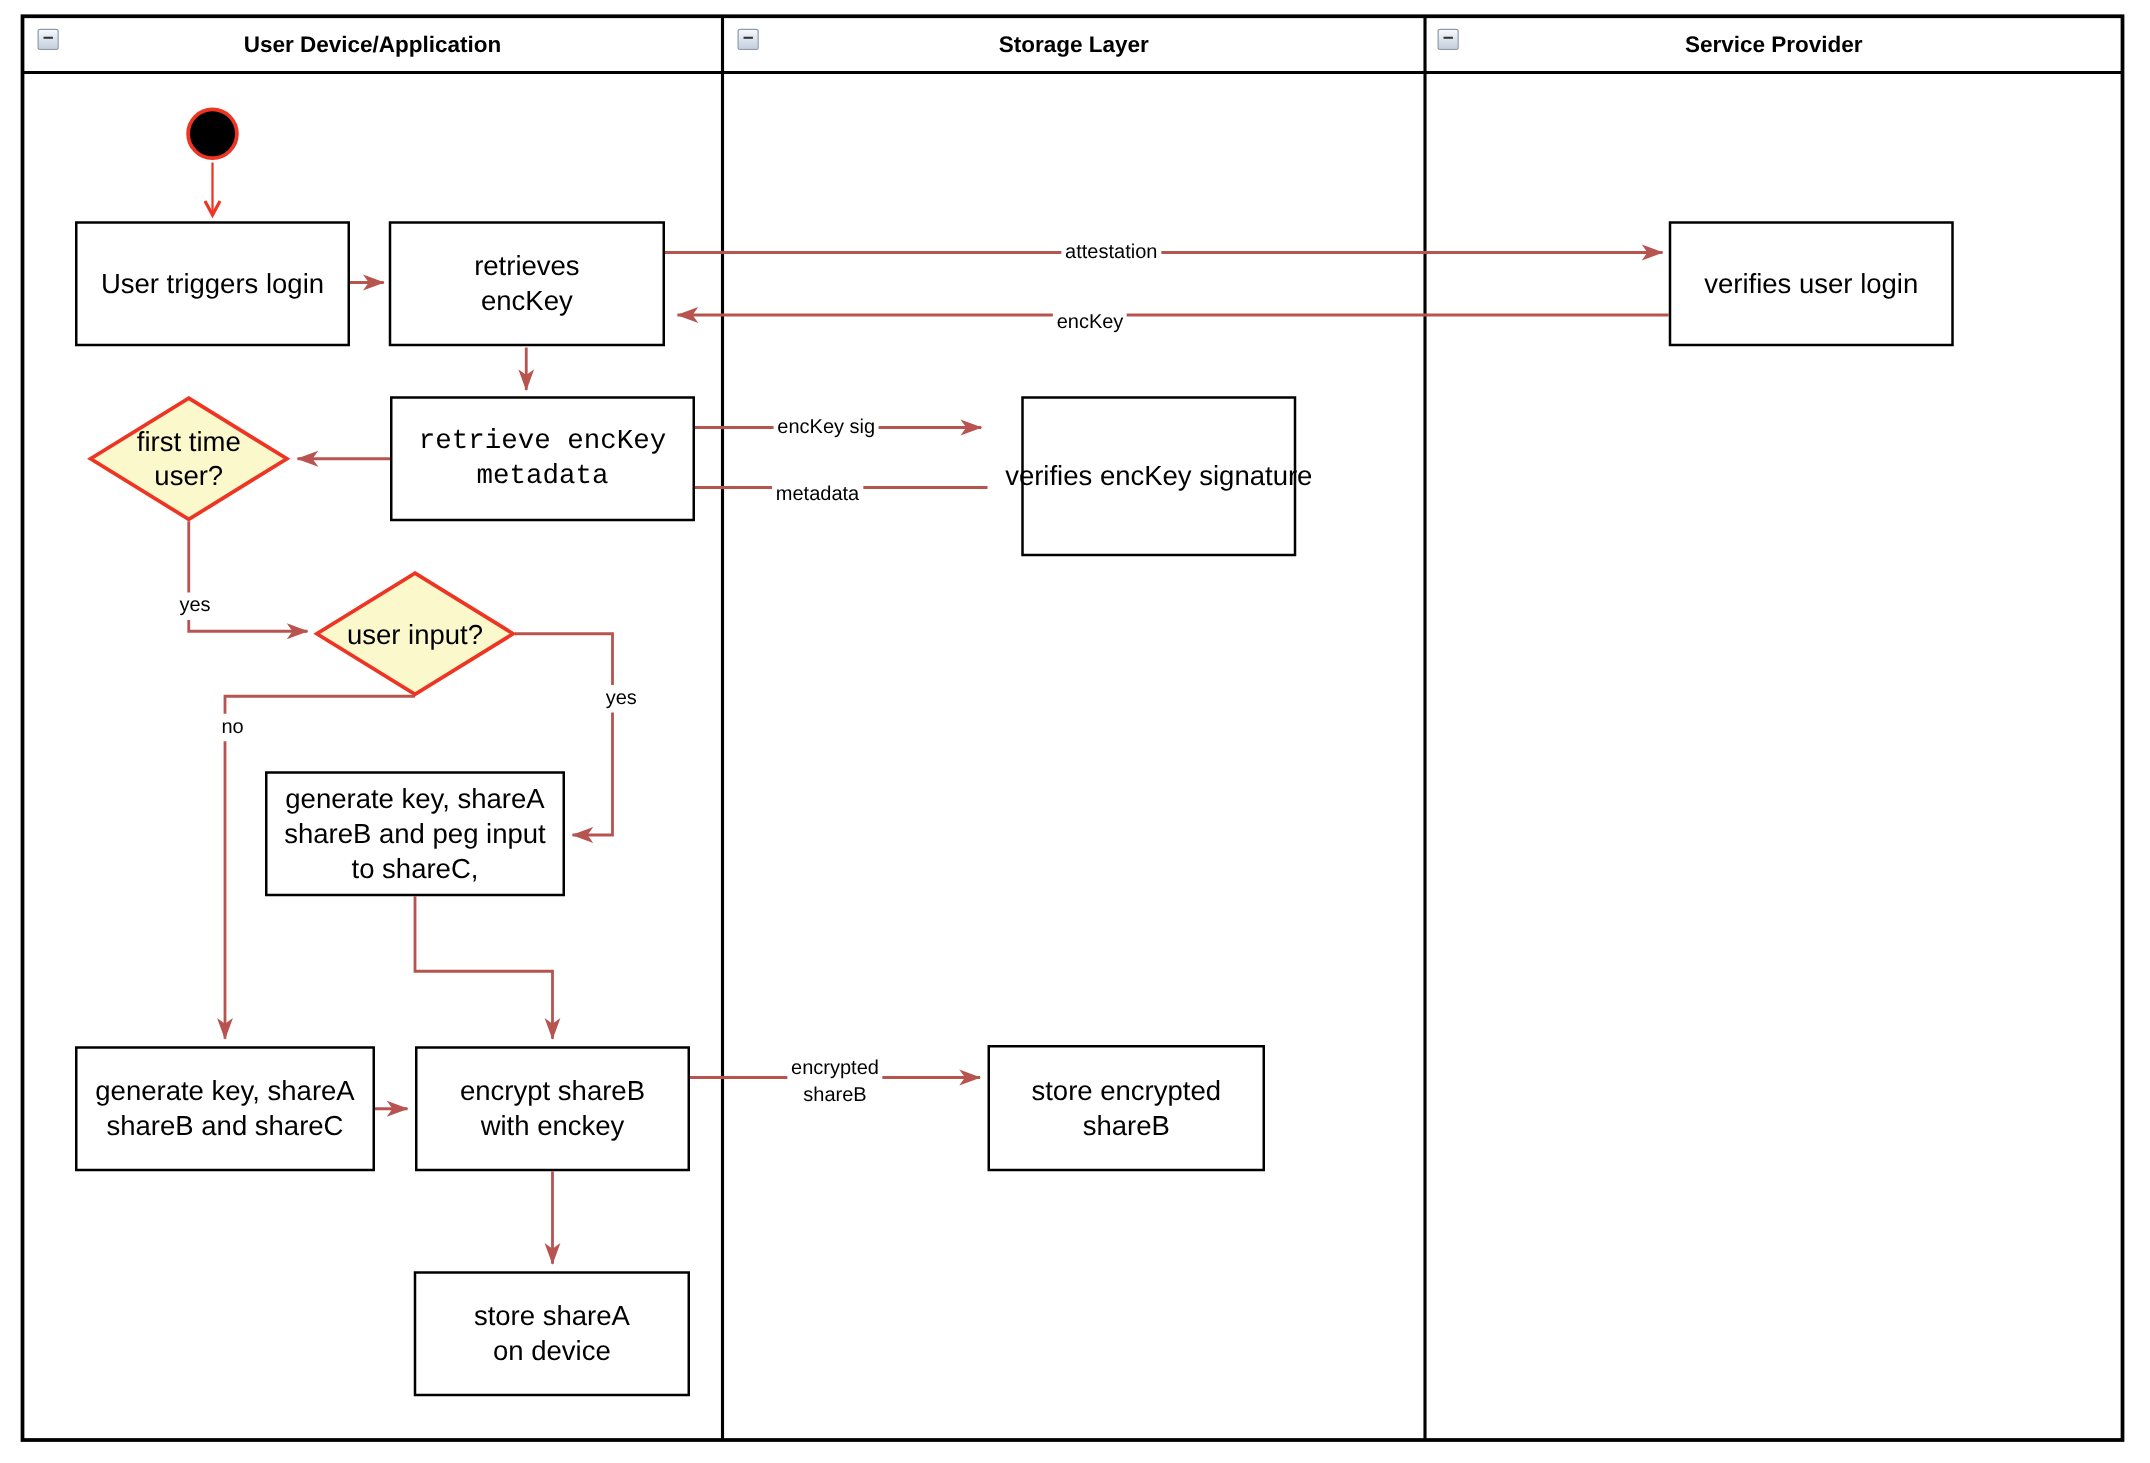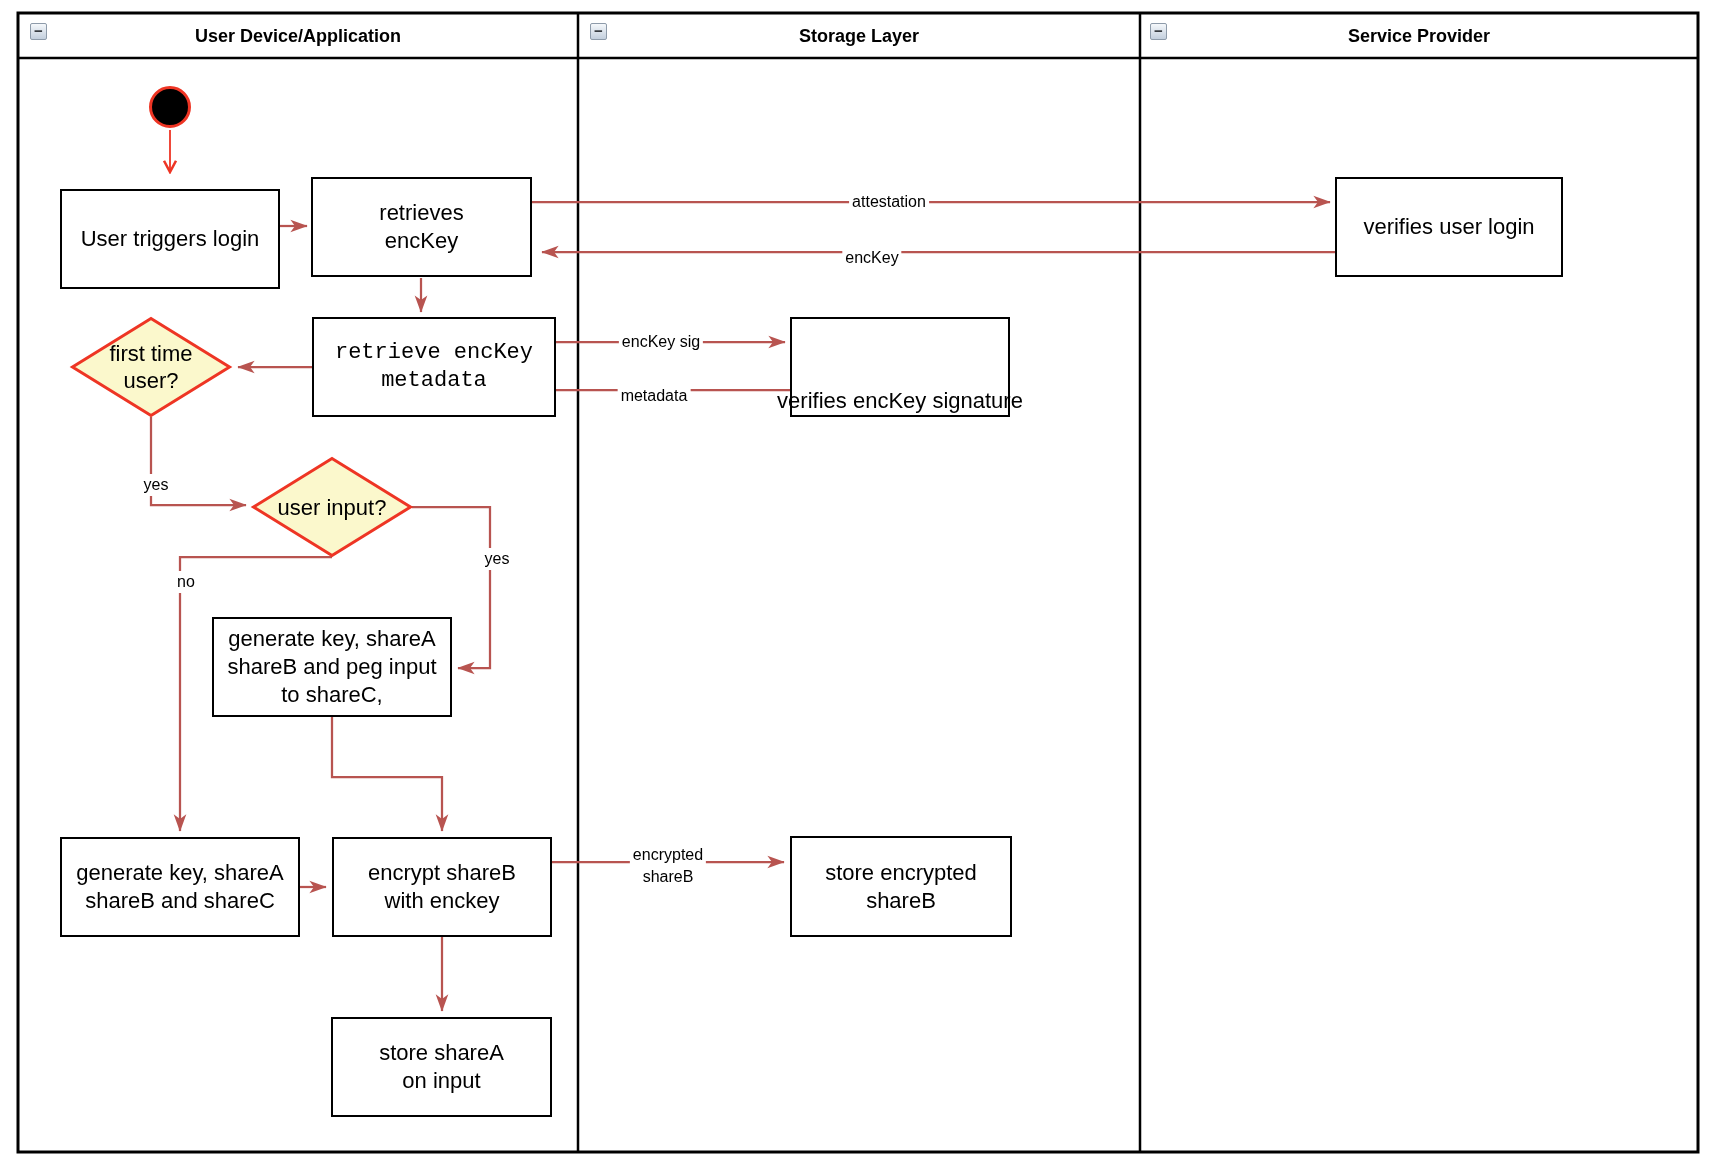--- a/index.html
+++ b/index.html
@@ -143,39 +143,39 @@
   </div>
   <div class="collapse-btn" style="left:590px; top:23px;">
     <span>−</span>
   </div>
   <div class="collapse-btn" style="left:1150px; top:23px;">
     <span>−</span>
   </div>
 
   <div class="start-circle"></div>
 
-  <div class="node" style="left:60px; top:177px; width:220px; height:100px;margin-top:12px;">
+  <div class="node" style="left:60px; top:177px; width:220px; height:100px;">
     <div class="lbl">User triggers login</div>
   </div>
 
   <div class="node" style="left:311px; top:177px; width:221px; height:100px;">
     <div class="lbl">retrieves
 encKey</div>
   </div>
 
   <div class="node" style="left:1335px; top:177px; width:228px; height:100px;align-items:center;">
     <div class="lbl">verifies user login</div>
   </div>
 
   <div class="node" style="left:312px; top:317px; width:244px; height:100px;font-family:Liberation Mono, monospace;">
     <div class="lbl">retrieve encKey
 metadata</div>
   </div>
 
-  <div class="node overflow-label" style="left:790px; top:317px; width:220px; height:100px;align-items:flex-end;">
+  <div class="node overflow-label" style="left:817px; top:317px; width:220px; height:128px;">
     <div class="lbl">verifies encKey signature</div>
   </div>
 
   <div class="node" style="left:212px; top:617px; width:240px; height:100px;">
     <div class="lbl">generate key, shareA
 shareB and peg input
 to shareC,</div>
   </div>
 
   <div class="node" style="left:60px; top:837px; width:240px; height:100px;">
@@ -183,21 +183,21 @@
 shareB and shareC</div>
   </div>
 
   <div class="node" style="left:332px; top:837px; width:220px; height:100px;">
     <div class="lbl">encrypt shareB
 with enckey</div>
   </div>
 
   <div class="node" style="left:331px; top:1017px; width:221px; height:100px;">
     <div class="lbl">store shareA
-on input</div>
+on device</div>
   </div>
 
   <div class="node" style="left:790px; top:836px; width:222px; height:101px;">
     <div class="lbl">store encrypted
 shareB</div>
   </div>
 
   <div class="diamond" style="left:71px; top:317px; width:160px; height:100px;">
     <svg width="160" height="100" viewBox="0 0 160 100">
       <polygon points="80,1.5 158.5,50 80,98.5 1.5,50" fill="#FBF8CC" stroke="#EE3524" stroke-width="3"></polygon>

